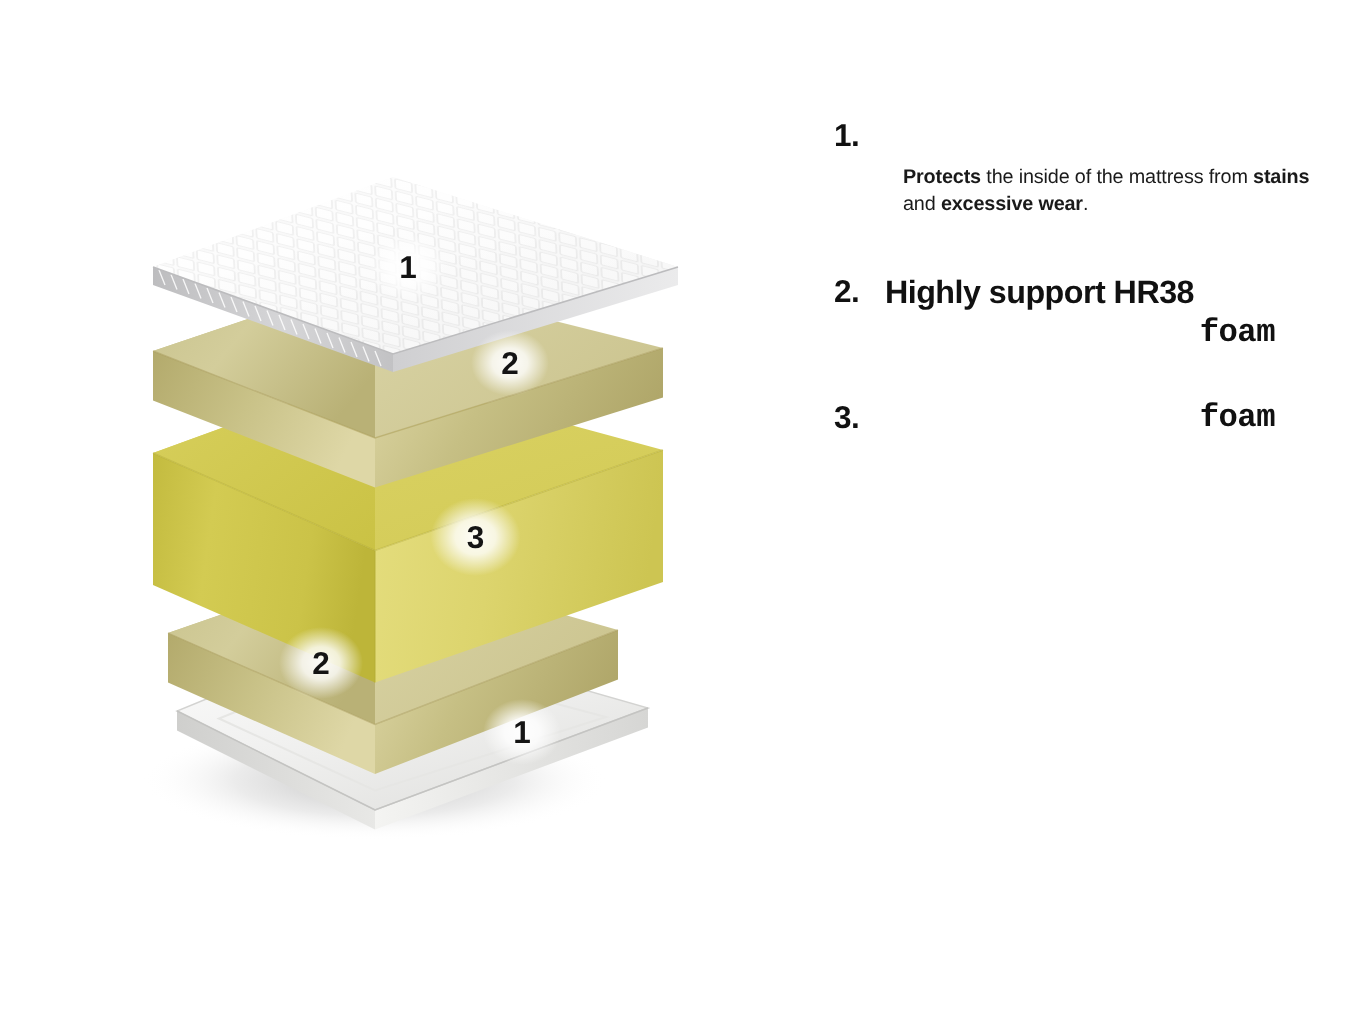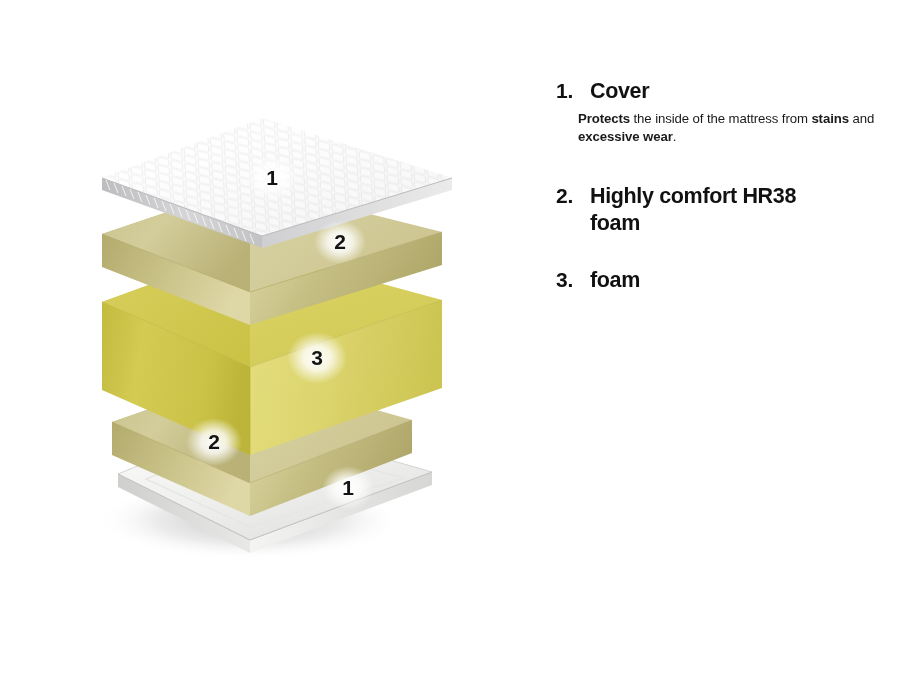--- a/index.html
+++ b/index.html
@@ -65,25 +65,26 @@
     flex: 1 1 auto;
     font-family: "Liberation Sans", sans-serif;
     font-weight: bold;
     font-size: 21.5px;
     line-height: 27px;
     color: #111111;
     letter-spacing: -0.35px;
   }
   .legend-title .wrap2 {
     display: block;
-    text-align: left;
+    text-align: right;
     padding-right: 36px;
+    font-family: Liberation Mono, monospace;
   }
   .legend-body {
-    margin-left: 22px;
+    margin-left: 46px;
     margin-top: 5px;
     font-family: "Liberation Sans", sans-serif;
     font-size: 13.2px;
     line-height: 17.5px;
     color: #1a1a1a;
     letter-spacing: -0.1px;
   }
   .legend-body b { font-weight: bold; }
 
   #item-1 { margin-bottom: 38px; }
@@ -272,30 +273,29 @@
       </g>
     </g>
   </svg>
 </div>
 
 <div id="legend">
 
   <div class="legend-item" id="item-1">
     <div class="legend-head">
       <div class="legend-index">1.</div>
-      <div class="legend-title">Cover</div>
     </div>
     <div class="legend-body"><b>Protects</b> the inside of the mattress from <b>stains</b> and <b>excessive wear</b>.</div>
   </div>
 
   <div class="legend-item" id="item-2">
     <div class="legend-head">
       <div class="legend-index">2.</div>
       <div class="legend-title">
-        <span>Highly comfort HR38</span>
+        <span>Highly support HR38</span>
         <span class="wrap2">foam</span>
       </div>
     </div>
   </div>
 
   <div class="legend-item" id="item-3">
     <div class="legend-head">
       <div class="legend-index">3.</div>
       <div class="legend-title">
         <span class="wrap2">foam</span>

